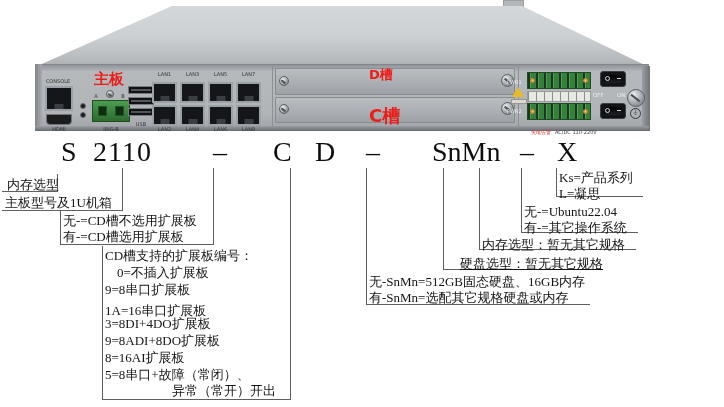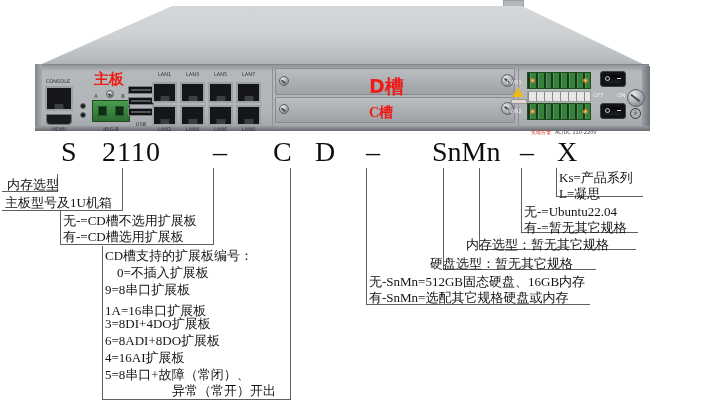--- a/index.html
+++ b/index.html
@@ -145,22 +145,22 @@
       </div>
     <div class="abs screw" style="left:501px;top:74px;width:13px;height:13px;">
         <span class="slot"></span>
       </div>
     <div class="abs screw" style="left:279px;top:104px;width:10px;height:10px;">
         <span class="slot"></span>
       </div>
     <div class="abs screw" style="left:501px;top:102px;width:13px;height:13px;">
         <span class="slot"></span>
       </div>
-    <div class="abs redlbl" style="left:369px;top:74px;font-size:19px;color:#ed1c16;">D槽</div>
-    <div class="abs redlbl" style="left:369px;top:104px;font-size:14px;color:#ed1c16;font-family:Liberation Serif, serif;">C槽</div>
+    <div class="abs redlbl" style="left:369px;top:66px;font-size:13px;color:#ed1c16;">D槽</div>
+    <div class="abs redlbl" style="left:369px;top:104px;font-size:18px;color:#ed1c16;">C槽</div>
 
     <div class="abs tinyw" style="left:507px;top:79px;">PWR1</div>
     <div class="abs tinyw" style="left:507px;top:108px;">PWR2</div>
     <div class="abs warn" style="left:512px;top:87px;"></div>
     <div class="abs chip" style="left:511px;top:99px;width:16px;height:5px;"></div>
     <div class="abs tblock" style="left:527px;top:72px;width:64px;">
       <span class="brass" style="left:2px;"></span>
         <span class="brass" style="right:2px;"></span>
     </div>
     <div class="abs pinstrip" style="left:527px;top:91px;width:64px;height:11px;"></div>
@@ -185,21 +185,21 @@
     <div class="abs tinyw" style="left:593px;top:92px;font-size:5.5px;">OFF</div>
     <div class="abs tinyw" style="left:617px;top:92px;font-size:5.5px;">ON</div>
     <div class="abs screw" style="left:627px;top:89px;width:18px;height:18px;">
         <span class="slot"></span>
       </div>
     <div class="abs gsym" style="left:630px;top:108px;width:11px;height:11px;">⏚</div>
   </div>
 
   <div>
     <span class="abs mpart" style="left:61px;top:136px;">S</span>
-    <span class="abs mpart" style="left:102px;top:136px;letter-spacing:1px;">2110</span>
+    <span class="abs mpart" style="left:93px;top:136px;letter-spacing:1px;">2110</span>
     <span class="abs mpart" style="left:213px;top:136px;">–</span>
     <span class="abs mpart" style="left:273px;top:136px;">C</span>
     <span class="abs mpart" style="left:315px;top:136px;">D</span>
     <span class="abs mpart" style="left:366px;top:136px;">–</span>
     <span class="abs mpart" style="left:432px;top:136px;">SnMn</span>
     <span class="abs mpart" style="left:520px;top:136px;">–</span>
     <span class="abs mpart" style="left:557px;top:136px;">X</span>
   </div>
 
   <div>
@@ -228,27 +228,27 @@
   <div>
     <div class="abs lbl" style="left:7px;top:176px;">内存选型</div>
     <div class="abs lbl" style="left:5px;top:194px;">主板型号及1U机箱</div>
     <div class="abs lbl" style="left:63px;top:212px;">无-=CD槽不选用扩展板</div>
     <div class="abs lbl" style="left:63px;top:228px;">有-=CD槽选用扩展板</div>
     <div class="abs lbl" style="left:105px;top:247px;">CD槽支持的扩展板编号：</div>
     <div class="abs lbl" style="left:117px;top:264px;">0=不插入扩展板</div>
     <div class="abs lbl" style="left:105px;top:281px;">9=8串口扩展板</div>
     <div class="abs lbl" style="left:105px;top:302px;">1A=16串口扩展板</div>
     <div class="abs lbl" style="left:105px;top:315px;">3=8DI+4DO扩展板</div>
-    <div class="abs lbl" style="left:105px;top:332px;">6=8ADI+8DO扩展板</div>
-    <div class="abs lbl" style="left:105px;top:349px;">4=16AI扩展板</div>
+    <div class="abs lbl" style="left:105px;top:332px;">9=8ADI+8DO扩展板</div>
+    <div class="abs lbl" style="left:105px;top:349px;">8=16AI扩展板</div>
     <div class="abs lbl" style="left:105px;top:366px;">5=8串口+故障（常闭）、</div>
     <div class="abs lbl" style="left:172px;top:382px;">异常（常开）开出</div>
     <div class="abs lbl" style="left:369px;top:273px;">无-SnMn=512GB固态硬盘、16GB内存</div>
     <div class="abs lbl" style="left:369px;top:289px;">有-SnMn=选配其它规格硬盘或内存</div>
-    <div class="abs lbl" style="left:430px;top:255px;">硬盘选型：暂无其它规格</div>
-    <div class="abs lbl" style="left:466px;top:236px;">内存选型：暂无其它规格</div>
+    <div class="abs lbl" style="left:460px;top:255px;text-decoration:underline;">硬盘选型：暂无其它规格</div>
+    <div class="abs lbl" style="left:482px;top:236px;">内存选型：暂无其它规格</div>
     <div class="abs lbl" style="left:524px;top:203px;">无-=Ubuntu22.04</div>
-    <div class="abs lbl" style="left:524px;top:219px;">有-=暂无其它规格</div>
+    <div class="abs lbl" style="left:524px;top:219px;">有-=其它操作系统</div>
     <div class="abs lbl" style="left:559px;top:169px;">Ks=产品系列</div>
     <div class="abs lbl" style="left:559px;top:185px;">L=凝思</div>
   </div>
 
 </div>
 
 </body></html>

